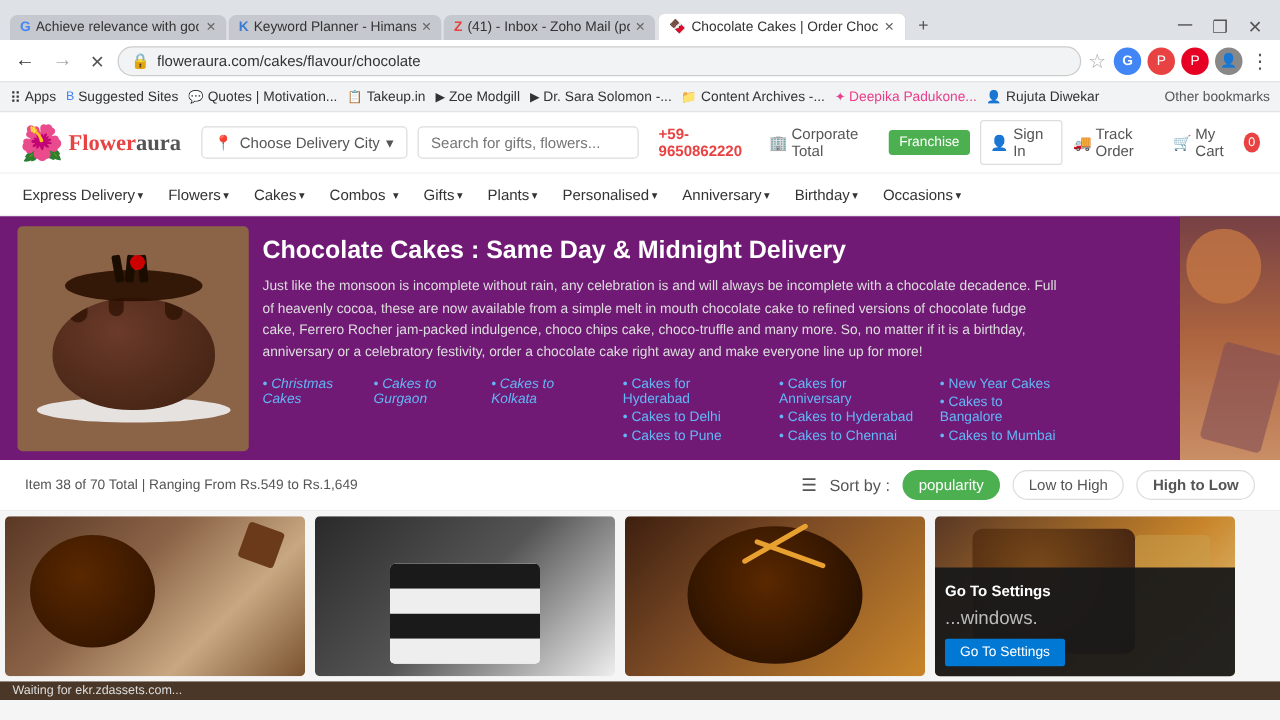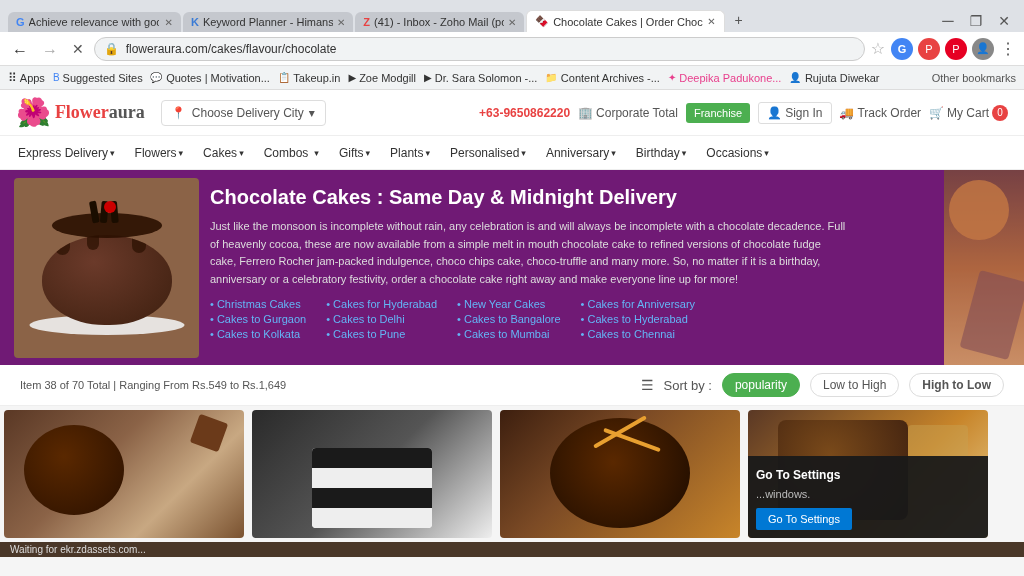--- a/index.html
+++ b/index.html
@@ -108,23 +108,24 @@
     <div style="display:flex; align-items:center; gap:4px;">
       <span style="color:#e84242; font-size:28px;">🌺</span>
       <span style="color:#e84242; font-size:18px; font-weight:bold; font-family:Georgia,serif;"><span style="color:#e84242;">Flower</span><span style="color:#555;">aura</span></span>
     </div>
     <div style="display:flex; align-items:center; gap:8px; flex:1; margin:0 16px;">
       <div style="border:1px solid #ddd; border-radius:4px; padding:5px 10px; font-size:12px; color:#555; display:flex; align-items:center; gap:5px; cursor:pointer; white-space:nowrap;">
         <span style="color:#e84242;">📍</span>
         <span>Choose Delivery City</span>
         <span>▾</span>
       </div>
+      <input style="flex: 1 1 0%; border: 1px solid rgb(221, 221, 221); border-radius: 4px; padding: 5px 10px; font-size: 12px; color: rgb(153, 153, 153); outline: none;" placeholder="Search for gifts, flowers...">
     </div>
     <div style="display:flex; align-items:center; gap:8px; font-size:12px;">
-      <span style="color:#e84242; font-weight:bold; font-size:12px;">+63-9650862220</span>
+      <span style="color:#e84242; font-weight:bold; font-size:12px;">+59-9650862220</span>
       <div style="color:#555; font-size:12px; cursor:pointer; display:flex; align-items:center; gap:3px;">
         <span>🏢</span>
         <span>Corporate Total</span>
       </div>
       <button style="background:#4caf50; color:#fff; border:none; border-radius:3px; padding:4px 8px; font-size:11px; cursor:pointer;">Franchise</button>
       <div style="color:#555; font-size:12px; cursor:pointer; display:flex; align-items:center; gap:3px; border:1px solid #ddd; border-radius:3px; padding:3px 8px;">
         <span>👤</span>
         <span>Sign In</span>
       </div>
       <div style="color:#555; font-size:12px; cursor:pointer; display:flex; align-items:center; gap:3px;">
@@ -206,39 +207,39 @@
 
         <div style="position:absolute; bottom:130px; left:52%; transform:translateX(-50%); width:12px; height:12px; border-radius:50%; background:#cc0000;"></div>
       </div>
     </div>
 
     <div style="color:#fff; max-width:640px;">
       <h1 style="font-size:20px; font-weight:bold; color:#fff; margin-bottom:8px; line-height:1.3;">Chocolate Cakes : Same Day &amp; Midnight Delivery</h1>
       <p style="font-size:11px; color:#ddd; line-height:1.6; margin-bottom:10px;">Just like the monsoon is incomplete without rain, any celebration is and will always be incomplete with a chocolate decadence. Full of heavenly cocoa, these are now available from a simple melt in mouth chocolate cake to refined versions of chocolate fudge cake, Ferrero Rocher jam-packed indulgence, choco chips cake, choco-truffle and many more. So, no matter if it is a birthday, anniversary or a celebratory festivity, order a chocolate cake right away and make everyone line up for more!</p>
 
       <div style="display:flex; gap:20px;">
-        <div style="display:flex; flex-direction:column; gap:3px;">
+        <div style="display:flex; flex-direction:row; gap:3px;font-style:italic;">
           <a style="color:#64b5f6; font-size:11px; cursor:pointer; text-decoration:none;">• Christmas Cakes</a>
           <a style="color:#64b5f6; font-size:11px; cursor:pointer; text-decoration:none;">• Cakes to Gurgaon</a>
           <a style="color:#64b5f6; font-size:11px; cursor:pointer; text-decoration:none;">• Cakes to Kolkata</a>
         </div>
         <div style="display:flex; flex-direction:column; gap:3px;">
           <a style="color:#64b5f6; font-size:11px; cursor:pointer; text-decoration:none;">• Cakes for Hyderabad</a>
           <a style="color:#64b5f6; font-size:11px; cursor:pointer; text-decoration:none;">• Cakes to Delhi</a>
           <a style="color:#64b5f6; font-size:11px; cursor:pointer; text-decoration:none;">• Cakes to Pune</a>
         </div>
         <div style="display:flex; flex-direction:column; gap:3px;">
+          <a style="color:#64b5f6; font-size:11px; cursor:pointer; text-decoration:none;">• Cakes for Anniversary</a>
+          <a style="color:#64b5f6; font-size:11px; cursor:pointer; text-decoration:none;">• Cakes to Hyderabad</a>
+          <a style="color:#64b5f6; font-size:11px; cursor:pointer; text-decoration:none;">• Cakes to Chennai</a>
+        </div>
+        <div style="display:flex; flex-direction:column; gap:3px;">
           <a style="color:#64b5f6; font-size:11px; cursor:pointer; text-decoration:none;">• New Year Cakes</a>
           <a style="color:#64b5f6; font-size:11px; cursor:pointer; text-decoration:none;">• Cakes to Bangalore</a>
           <a style="color:#64b5f6; font-size:11px; cursor:pointer; text-decoration:none;">• Cakes to Mumbai</a>
-        </div>
-        <div style="display:flex; flex-direction:column; gap:3px;">
-          <a style="color:#64b5f6; font-size:11px; cursor:pointer; text-decoration:none;">• Cakes for Anniversary</a>
-          <a style="color:#64b5f6; font-size:11px; cursor:pointer; text-decoration:none;">• Cakes to Hyderabad</a>
-          <a style="color:#64b5f6; font-size:11px; cursor:pointer; text-decoration:none;">• Cakes to Chennai</a>
         </div>
       </div>
     </div>
 
     <div style="position:absolute; right:0; top:0; width:80px; height:195px; background:linear-gradient(180deg, #7a5230 0%, #c8852a 50%, #f0c060 100%); opacity:0.7; overflow:hidden;">
       <div style="position:absolute; top:10px; left:5px; width:60px; height:60px; border-radius:50%; background:#e8a030; opacity:0.8;"></div>
       <div style="position:absolute; bottom:10px; right:5px; width:50px; height:80px; background:#8B6347; border-radius:4px; opacity:0.6; transform:rotate(15deg);"></div>
     </div>
   </div>
 
@@ -281,21 +282,21 @@
     </div>
     <div style="width:240px; height:128px; background:#fff; margin:4px; border-radius:4px; overflow:hidden; cursor:pointer; position:relative;">
       <div style="width:100%; height:100%; background:linear-gradient(135deg, #5a3825 0%, #c8852a 60%, #e8d090 100%);">
 
         <div style="position:absolute; top:10px; left:30px; width:130px; height:100px; border-radius:8px; background:radial-gradient(circle at 40% 35%, #7a4a1a 0%, #3d1f0f 100%);"></div>
         <div style="position:absolute; top:15px; right:20px; width:60px; height:80px; background:#c8a050; opacity:0.5; border-radius:4px;"></div>
       </div>
 
       <div style="position:absolute; right:-4px; bottom:-4px; width:250px; background:rgba(25,25,25,0.95); color:#fff; padding:12px 14px; z-index:10; border-radius:2px; font-size:11px;">
         <div style="font-size:12px; font-weight:bold; margin-bottom:6px;">Go To Settings</div>
-        <div style="font-size:11px; color:#bbb; margin-bottom:8px;">...windows.</div>
+        <div style="font-size:15px; color:#bbb; margin-bottom:8px;">...windows.</div>
         <button style="background:#0078d4; color:#fff; border:none; padding:5px 12px; font-size:11px; cursor:pointer; border-radius:2px;">Go To Settings</button>
       </div>
     </div>
   </div>
 
 </div>
 
 <div style="background:#4a3728; color:#ddd; font-size:10px; padding:2px 10px;">
   <span>Waiting for ekr.zdassets.com...</span>
 </div>

